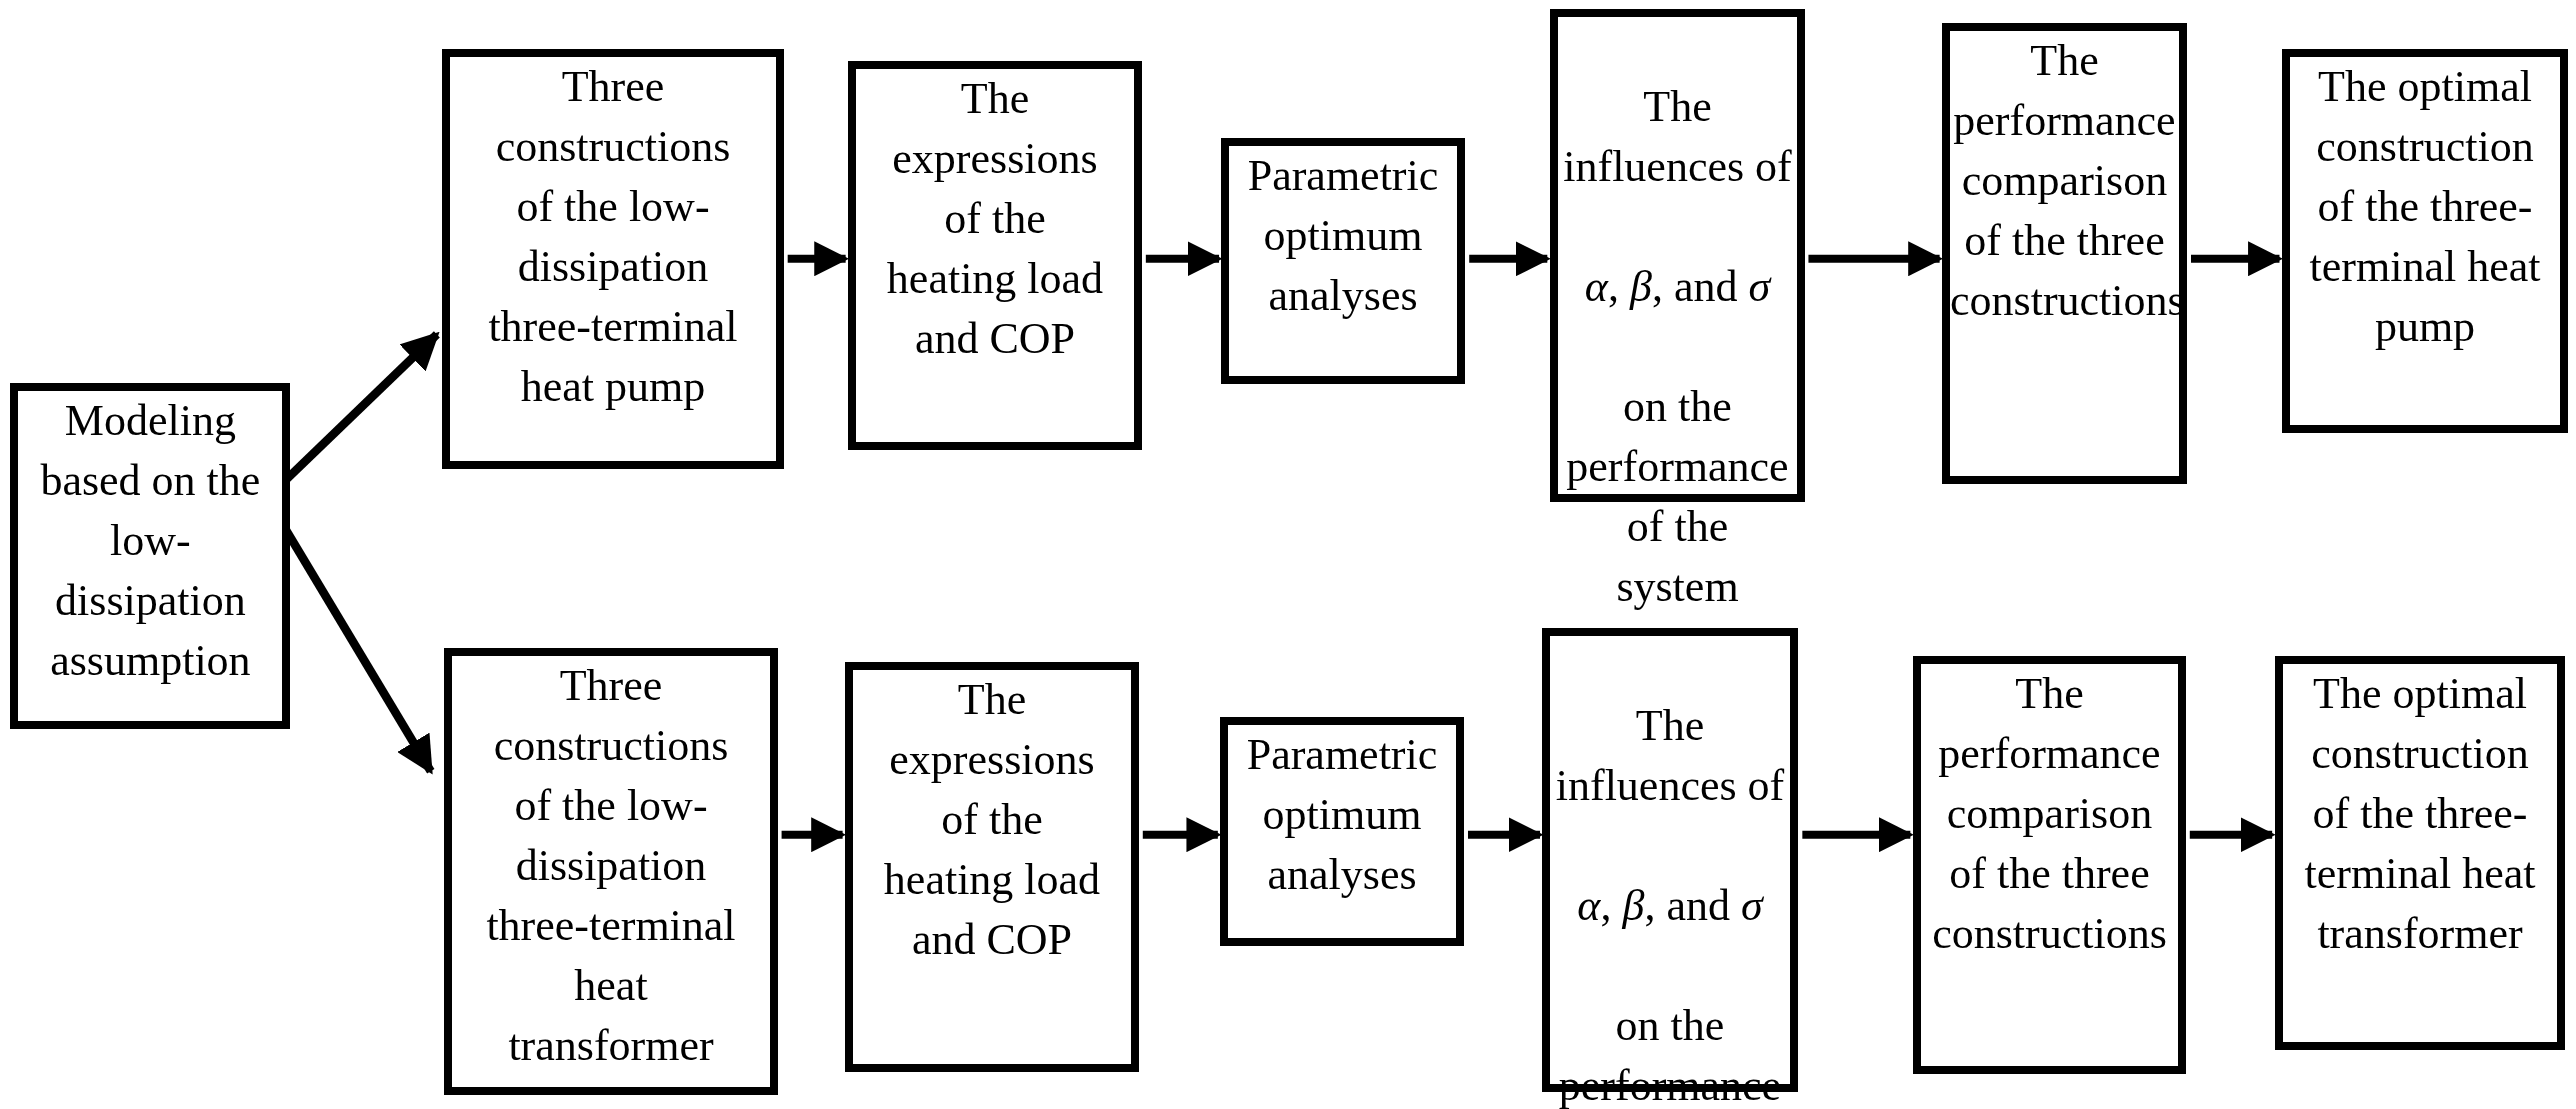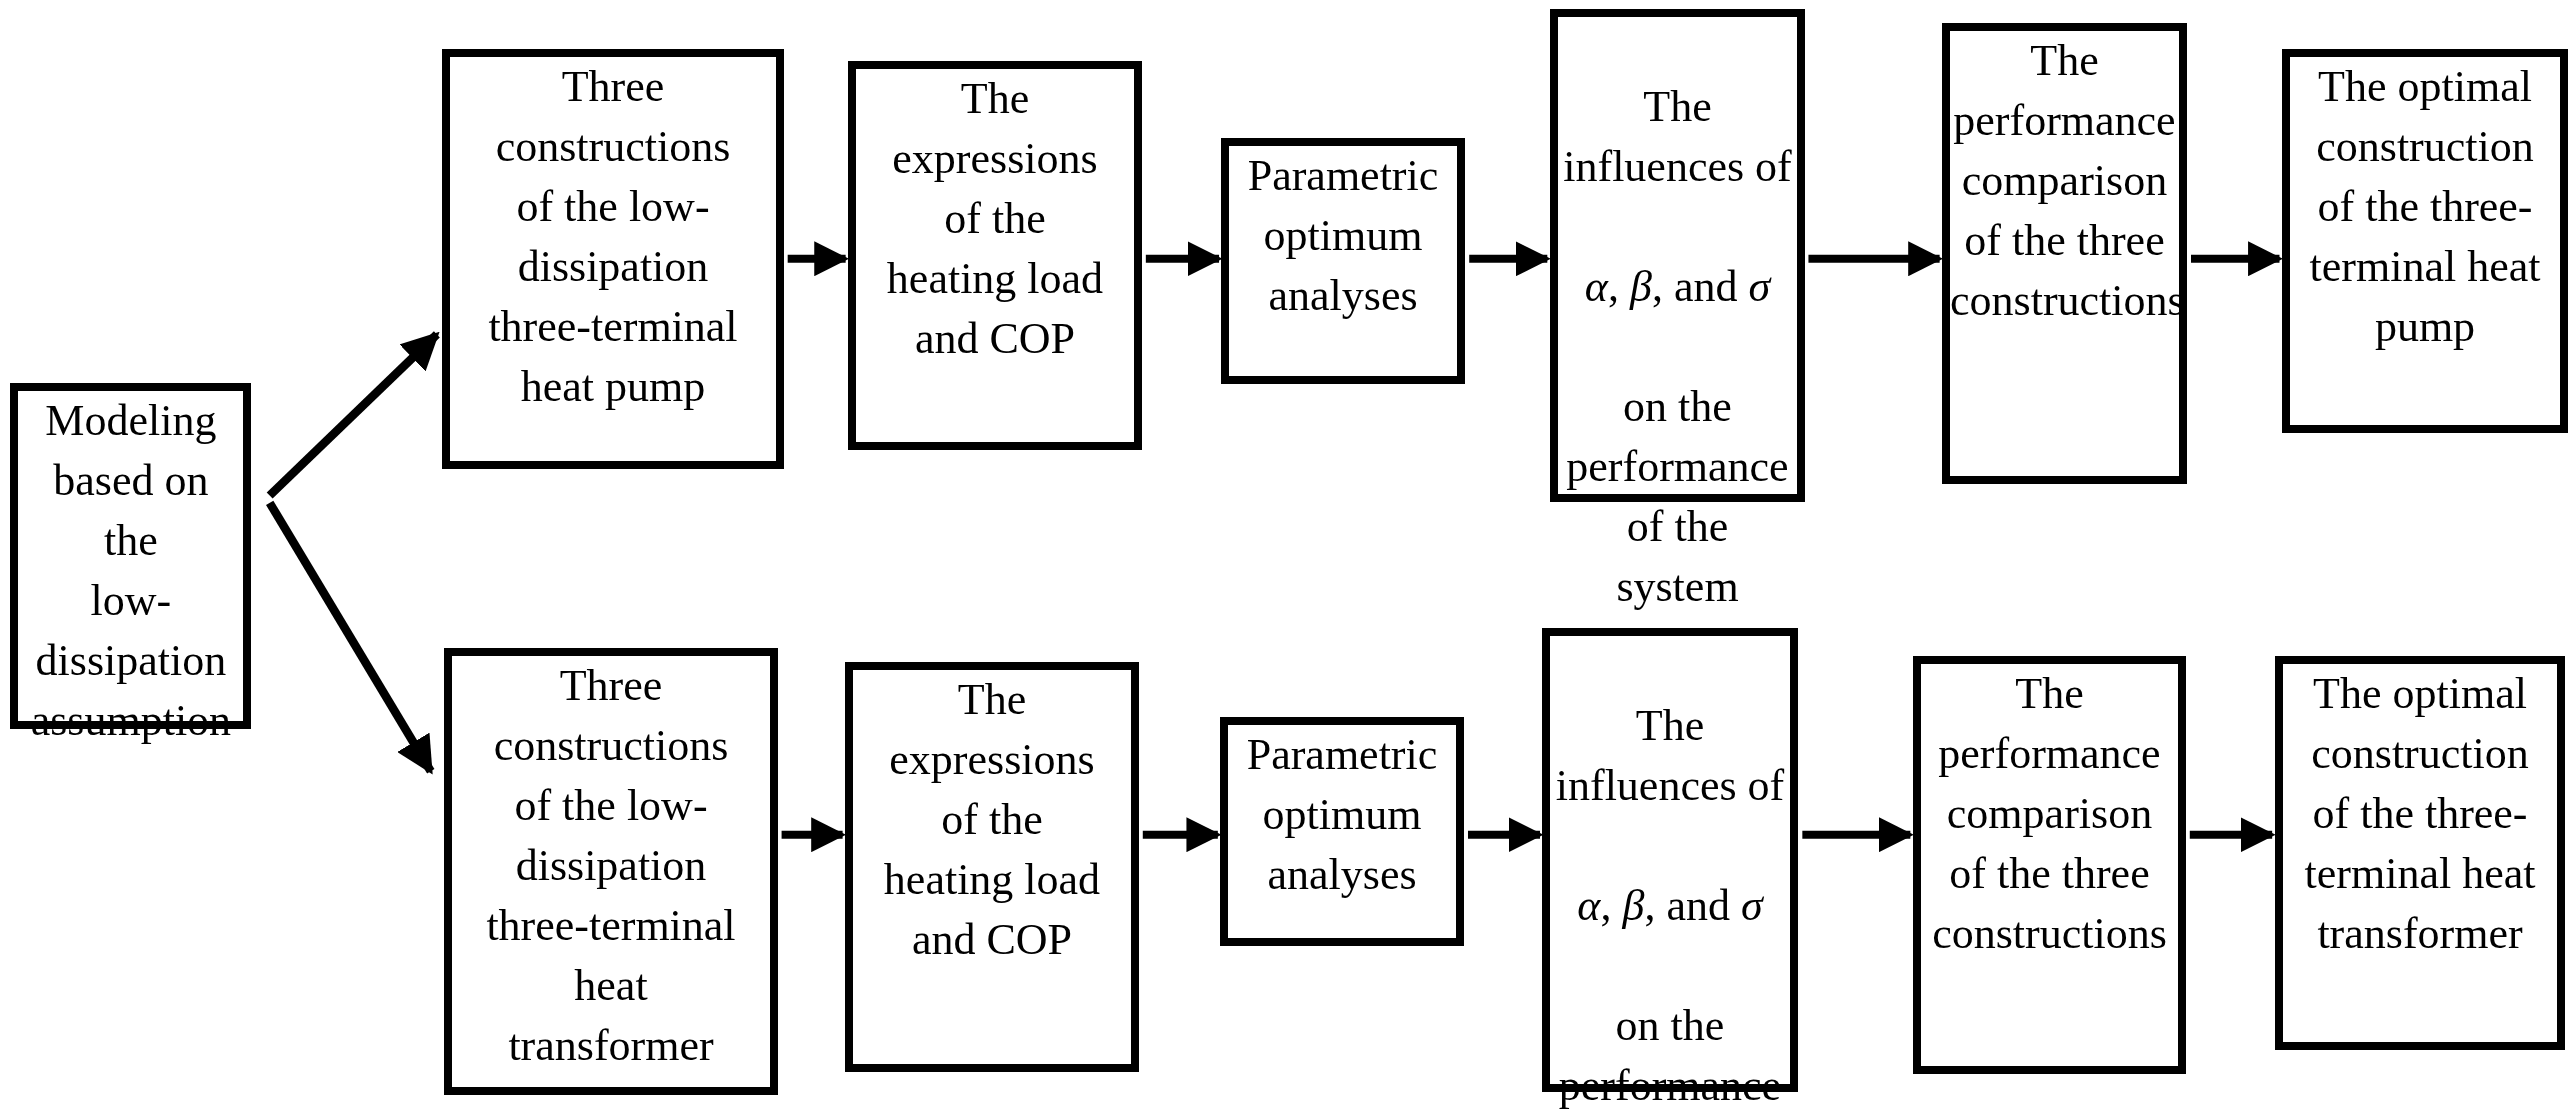--- a/index.html
+++ b/index.html
@@ -59,21 +59,21 @@
     <line x1="2964" y1="424" x2="3179" y2="424" stroke="#000000" stroke-width="13" marker-end="url(#ah)"></line>
     <line x1="3591" y1="424" x2="3736" y2="424" stroke="#000000" stroke-width="13" marker-end="url(#ah)"></line>
 
     <line x1="1281" y1="1368" x2="1381" y2="1368" stroke="#000000" stroke-width="13" marker-end="url(#ah)"></line>
     <line x1="1873" y1="1368" x2="1996" y2="1368" stroke="#000000" stroke-width="13" marker-end="url(#ah)"></line>
     <line x1="2406" y1="1368" x2="2524" y2="1368" stroke="#000000" stroke-width="13" marker-end="url(#ah)"></line>
     <line x1="2954" y1="1368" x2="3131" y2="1368" stroke="#000000" stroke-width="13" marker-end="url(#ah)"></line>
     <line x1="3589" y1="1368" x2="3724" y2="1368" stroke="#000000" stroke-width="13" marker-end="url(#ah)"></line>
   </svg>
 
-  <div class="fbox" style="left:10.4px; top:383px; width:241px; height:346px;">
+  <div class="fbox" style="left:10.4px; top:383px; width:280px; height:346px;">
     <div class="box-label">Modeling
 based on the
 low-
 dissipation
 assumption</div>
   </div>
 
   <div class="fbox" style="left:442px; top:49px; width:342px; height:420px;">
     <div class="box-label">Three
 constructions

